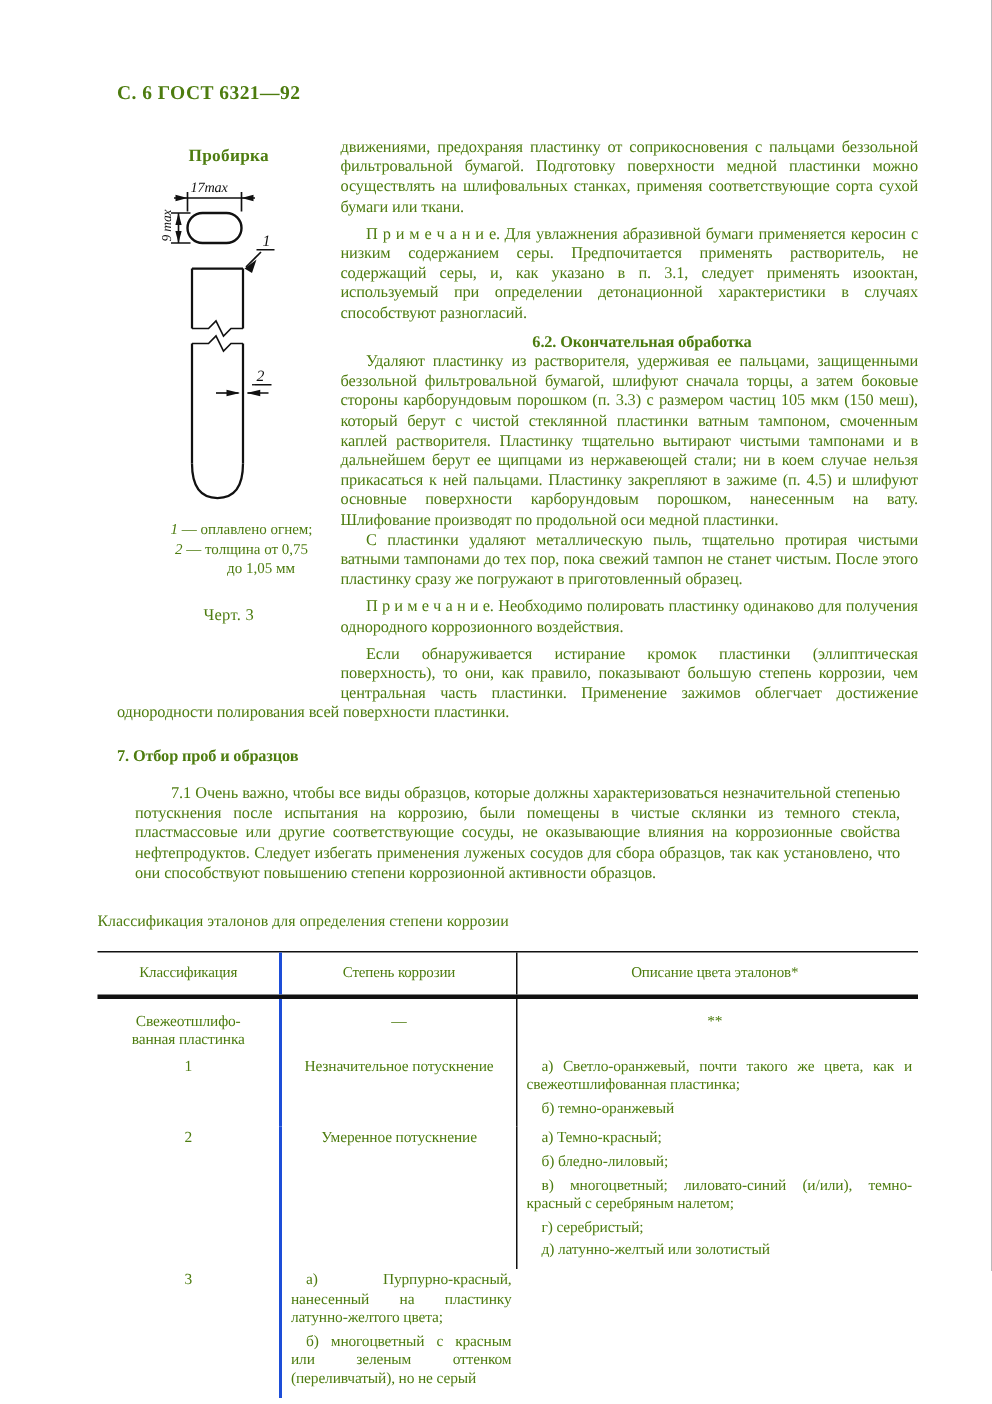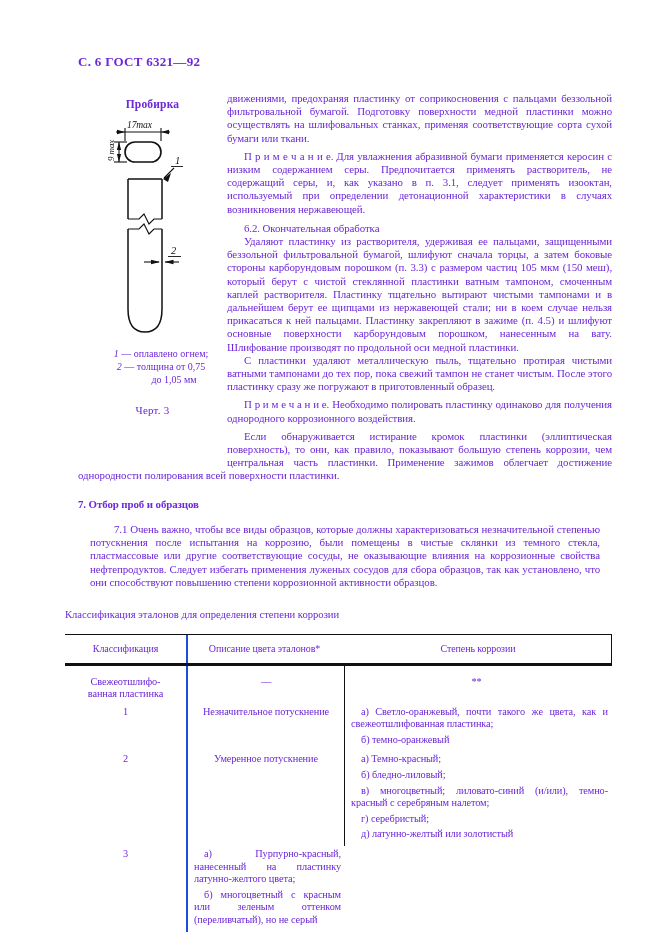--- a/index.html
+++ b/index.html
@@ -1,21 +1,21 @@
 <!DOCTYPE html>
 <html><head>
 <meta charset="utf-8">
 <style>
   html,body{margin:0;padding:0;background:#888;}
   .page{
     position:relative;
     width:661px;height:936px;
     background:#ffffff;
     font-family:"Liberation Serif","DejaVu Serif",serif;
-    color:#6d28d9;
+    color:#4d7c0f;
     overflow:hidden;
   }
   .doc-header{
     position:absolute;left:78px;top:54px;
     font-size:13px;font-weight:bold;letter-spacing:0.3px;
   }
   .content{
     position:absolute;left:78px;top:91px;width:534px;
     font-size:10.9px;line-height:13.2px;letter-spacing:-0.1px;
     text-align:justify;
@@ -33,21 +33,21 @@
     padding-left:17px;letter-spacing:0;margin-top:5px;
   }
   .figure .legend .ital{font-style:italic;}
   .figure .legend .cont{padding-left:26px;}
   .figure-caption{font-size:11px;margin-top:17px;text-align:center;letter-spacing:0.2px;}
   
   .body-p{margin:0;text-indent:17px;}
   .body-p.first{text-indent:0;margin-top:1px;}
   .body-p.note{margin:5px 0 5px 0;}
   .note-label{margin-right:3px;}
-  .h-sub{margin:6px 0 0 0;font-weight:normal;text-indent:17px;text-align:left;}
+  .h-sub{margin:6px 0 0 0;font-weight:bold;text-indent:17px;text-align:center;}
   .h-sec{margin:15px 0 11px 0;font-weight:bold;text-indent:0;}
   .p71{text-indent:24px;margin:12px;}
   
   .table-title{
     margin:19px 0 0 -13px;width:547px;
     font-size:10.6px;font-weight:normal;text-align:left;letter-spacing:0;
   }
   .gtable{
     width:547px;margin:13px 0 0 -13px;
     border-top:1px solid #111;
@@ -134,21 +134,21 @@
         <div><span class="ital">1</span> <span>— оплавлено огнем;</span></div>
         <div><span class="ital">2</span> <span>— толщина от 0,75</span></div>
         <div class="cont">до 1,05 мм</div>
       </div>
       <div class="figure-caption">Черт. 3</div>
     </div>
 
     <p class="body-p first">движениями, предохраняя пластинку от соприкосновения с пальцами беззольной фильтровальной бумагой. Подготовку поверхности медной пластинки можно осуществлять на шлифовальных станках, применяя соответствующие сорта сухой бумаги или ткани.</p>
 
     <p class="body-p note">
-      <span class="note-label">П р и м е ч а н и е.</span><span>Для увлажнения абразивной бумаги применяется керосин с низким содержанием серы. Предпочитается применять растворитель, не содержащий серы, и, как указано в п. 3.1, следует применять изооктан, используемый при определении детонационной характеристики в случаях возникновения нержавеющей.</span>
+      <span class="note-label">П р и м е ч а н и е.</span><span>Для увлажнения абразивной бумаги применяется керосин с низким содержанием серы. Предпочитается применять растворитель, не содержащий серы, и, как указано в п. 3.1, следует применять изооктан, используемый при определении детонационной характеристики в случаях способствуют разногласий.</span>
     </p>
 
     <p class="h-sub">6.2. Окончательная обработка</p>
 
     <p class="body-p">Удаляют пластинку из растворителя, удерживая ее пальцами, защищенными беззольной фильтровальной бумагой, шлифуют сначала торцы, а затем боковые стороны карборундовым порошком (п. 3.3) с размером частиц 105 мкм (150 меш), который берут с чистой стеклянной пластинки ватным тампоном, смоченным каплей растворителя. Пластинку тщательно вытирают чистыми тампонами и в дальнейшем берут ее щипцами из нержавеющей стали; ни в коем случае нельзя прикасаться к ней пальцами. Пластинку закрепляют в зажиме (п. 4.5) и шлифуют основные поверхности карборундовым порошком, нанесенным на вату. Шлифование производят по продольной оси медной пластинки.</p>
     <p class="body-p">С пластинки удаляют металлическую пыль, тщательно протирая чистыми ватными тампонами до тех пор, пока свежий тампон не станет чистым. После этого пластинку сразу же погружают в приготовленный образец.</p>
 
     <p class="body-p note">
       <span class="note-label">П р и м е ч а н и е.</span><span>Необходимо полировать пластинку одинаково для получения однородного коррозионного воздействия.</span>
     </p>
@@ -158,22 +158,22 @@
     <p class="h-sec">7.  Отбор проб и образцов</p>
 
     <p class="p71">7.1  Очень важно, чтобы все виды образцов, которые должны характеризоваться незначительной степенью потускнения после испытания на коррозию, были помещены в чистые склянки из темного стекла, пластмассовые или другие соответствующие сосуды, не оказывающие влияния на коррозионные свойства нефтепродуктов. Следует избегать применения луженых сосудов для сбора образцов, так как установлено, что они способствуют повышению степени коррозионной активности образцов.</p>
 
     <div class="table-title">Классификация эталонов для определения степени коррозии</div>
 
     <div class="gtable">
 
       <div class="trow thead-row">
         <div class="cell c1">Классификация</div>
+        <div class="cell c2">Степень коррозии</div>
         <div class="cell c3" style="text-align:center;padding-left:0;">Описание цвета эталонов*</div>
-        <div class="cell c2">Степень коррозии</div>
       </div>
 
       <div class="trow trow-a">
         <div class="cell c1 cls-wrap">Свежеотшлифо-
 ванная пластинка</div>
         <div class="cell c2">—</div>
         <div class="cell c3 center-star">**</div>
       </div>
 
       <div class="trow trow-b">

